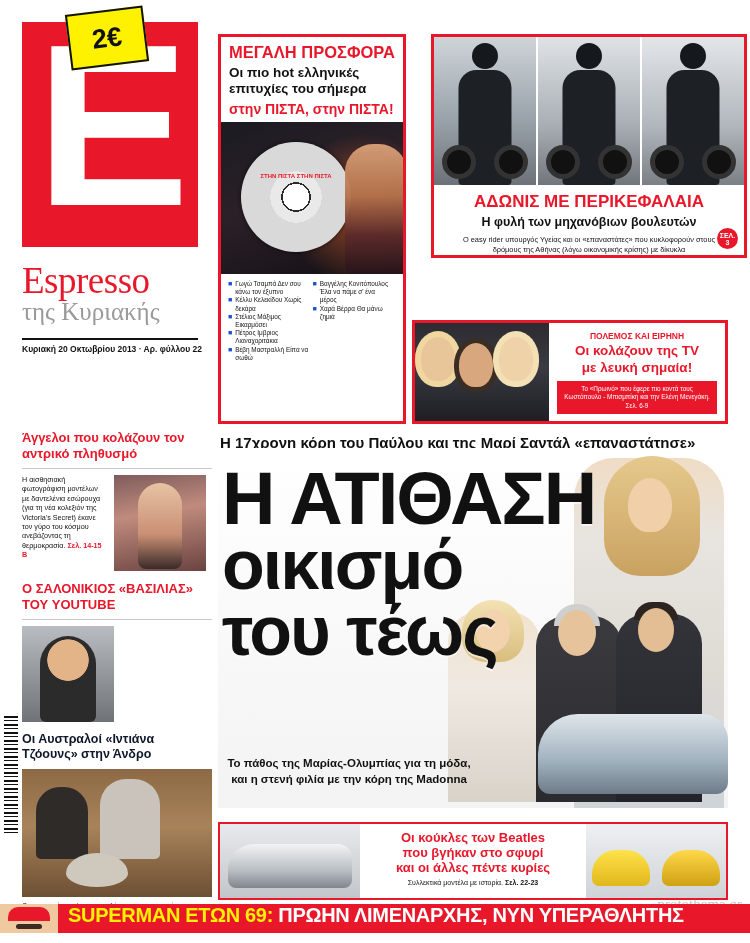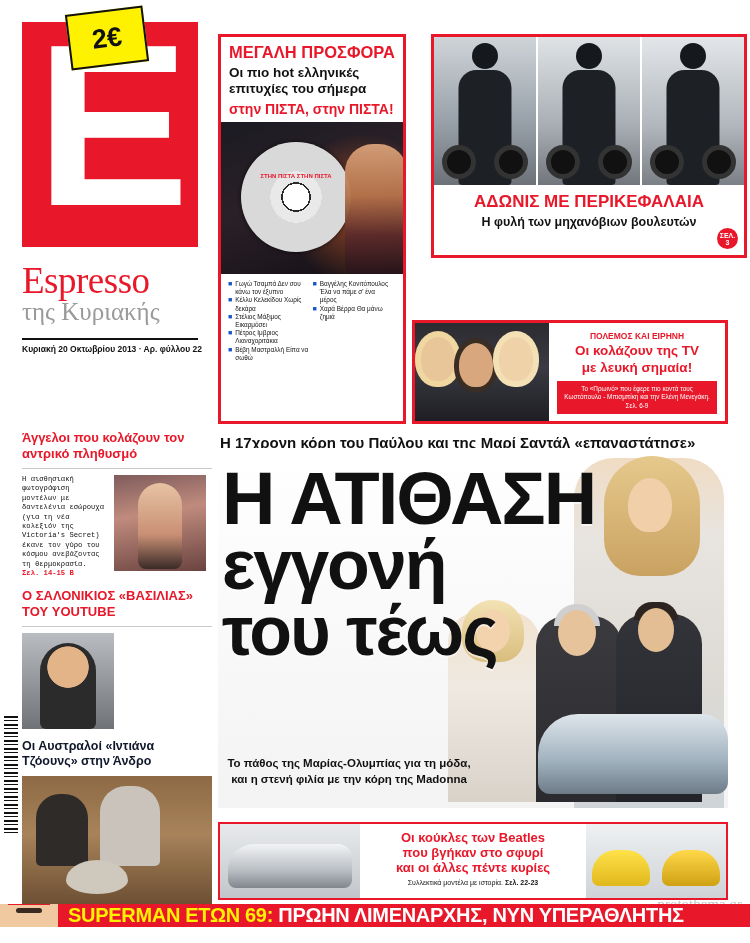--- a/index.html
+++ b/index.html
@@ -142,21 +142,21 @@
   .tv-bar {
     margin-top:6px; background:#e8182a; color:#fff; font-size:6.4px; line-height:8.4px;
     padding:4px 5px; text-align:center;
   }
 
   
   .leftcol { left:22px; top:430px; width:190px; }
   .lc-head { color:#e8182a; font-size:13px; font-weight:bold; line-height:16px; }
   .lc-rule { height:1px; background:#c9c9c9; margin:6px 0; }
   .lc-wrap { display:flex; margin-top:6px; }
-  .lc-text { font-size:7.2px; line-height:9.4px; color:#111; width:92px; padding-right:8px;font-family:Liberation Mono, monospace; }
+  .lc-text { font-size:7.2px; line-height:9.4px; color:#111; width:92px; padding-right:8px; }
   .lc-text b { color:#e8182a; }
   .lc-img { width:92px; height:96px; overflow:hidden; position:relative; }
   .img-lingerie { background:linear-gradient(170deg,#7f5c5c 0%, #c08b7d 40%, #6a4340 100%); }
   .img-lingerie:after{
     content:""; position:absolute; left:24px; top:8px; width:44px; height:86px;
     background:linear-gradient(180deg,#e7c3a4 0%, #c98f74 60%, #3a2a28 100%); border-radius:22px 22px 8px 8px;
   }
   .lc2-head { color:#e8182a; font-size:13px; font-weight:bold; line-height:16px; margin-top:10px; }
   .img-youtube { background:linear-gradient(180deg,#b9bcc0 0%,#6f7378 100%); }
   .img-youtube:after{
@@ -242,22 +242,22 @@
   .auc-cap b { color:#111; }
   .auc-photo2 { width:140px; position:relative; background:linear-gradient(180deg,#eef0f2 0%,#cfd3d7 100%); }
   .beetle1, .beetle2 {
     position:absolute; bottom:12px; width:58px; height:36px; border-radius:24px 24px 7px 7px;
   }
   .beetle1 { left:6px; background:linear-gradient(180deg,#ffe24a,#e0b81c); }
   .beetle2 { right:6px; background:linear-gradient(180deg,#ffd84a,#cfa113); }
 
   
   .banner {
-    left:0; top:904px; width:750px; height:23px; background:#e8182a;
-    display:flex; align-items:flex-end; overflow:hidden;
+    left:0; top:904px; width:750px; height:29px; background:#e8182a;
+    display:flex; align-items:flex-start; overflow:hidden;
   }
   .banner-face {
     width:58px; height:39px; position:relative; background:#f0c9a0; flex:none;
   }
   .banner-face .cap { position:absolute; left:8px; top:3px; width:42px; height:14px; background:#e8182a; border-radius:10px 10px 0 0; }
   .banner-face .eyes { position:absolute; left:16px; top:20px; width:26px; height:5px; background:#3b2a22; border-radius:3px; }
   .banner-text { padding-left:10px; font-size:20px; font-weight:bold; color:#fff; letter-spacing:-0.3px; }
   .banner-text .yellow { color:#fff200; }
 
   .watermark {
@@ -349,20 +349,21 @@
       <div class="ph ph3">
         <div class="silhouette"></div>
         <div class="helmet"></div>
         <div class="wheel l"></div>
         <div class="wheel r"></div>
       </div>
     </div>
     <div class="bikers-cap">
       <div class="bikers-h1">ΑΔΩΝΙΣ ΜΕ ΠΕΡΙΚΕΦΑΛΑΙΑ</div>
       <div class="bikers-h2">Η φυλή των μηχανόβιων βουλευτών</div>
+      <div class="bikers-body">Ο easy rider υπουργός Υγείας και οι «επαναστάτες» που κυκλοφορούν στους δρόμους της Αθήνας (λόγω οικονομικής κρίσης) με δίκυκλα</div>
     </div>
     <div class="stamp">ΣΕΛ. 3</div>
   </div>
 
   <div class="abs tv">
     <div class="tv-photo">
       <div class="face f1"></div>
       <div class="face f2"></div>
       <div class="face f3"></div>
     </div>
@@ -422,21 +423,21 @@
       <div class="p2-face"></div>
       <div class="person p3"></div>
       <div class="p3-hair"></div>
       <div class="p3-face"></div>
     </div>
     <div class="car-main"></div>
   </div>
 
   <div class="main-title">
     <div class="l1">Η ΑΤΙΘΑΣΗ</div>
-    <div class="l2">εγγονή</div>
+    <div class="l2">οικισμό</div>
     <div class="l3">του τέως</div>
   </div>
 
   <div class="main-sub">
     <div>Το πάθος της Μαρίας-Ολυμπίας για τη μόδα,</div>
     <div>και η στενή φιλία με την κόρη της Madonna</div>
   </div>
 
   <div class="abs auction">
     <div class="auc-photo">

